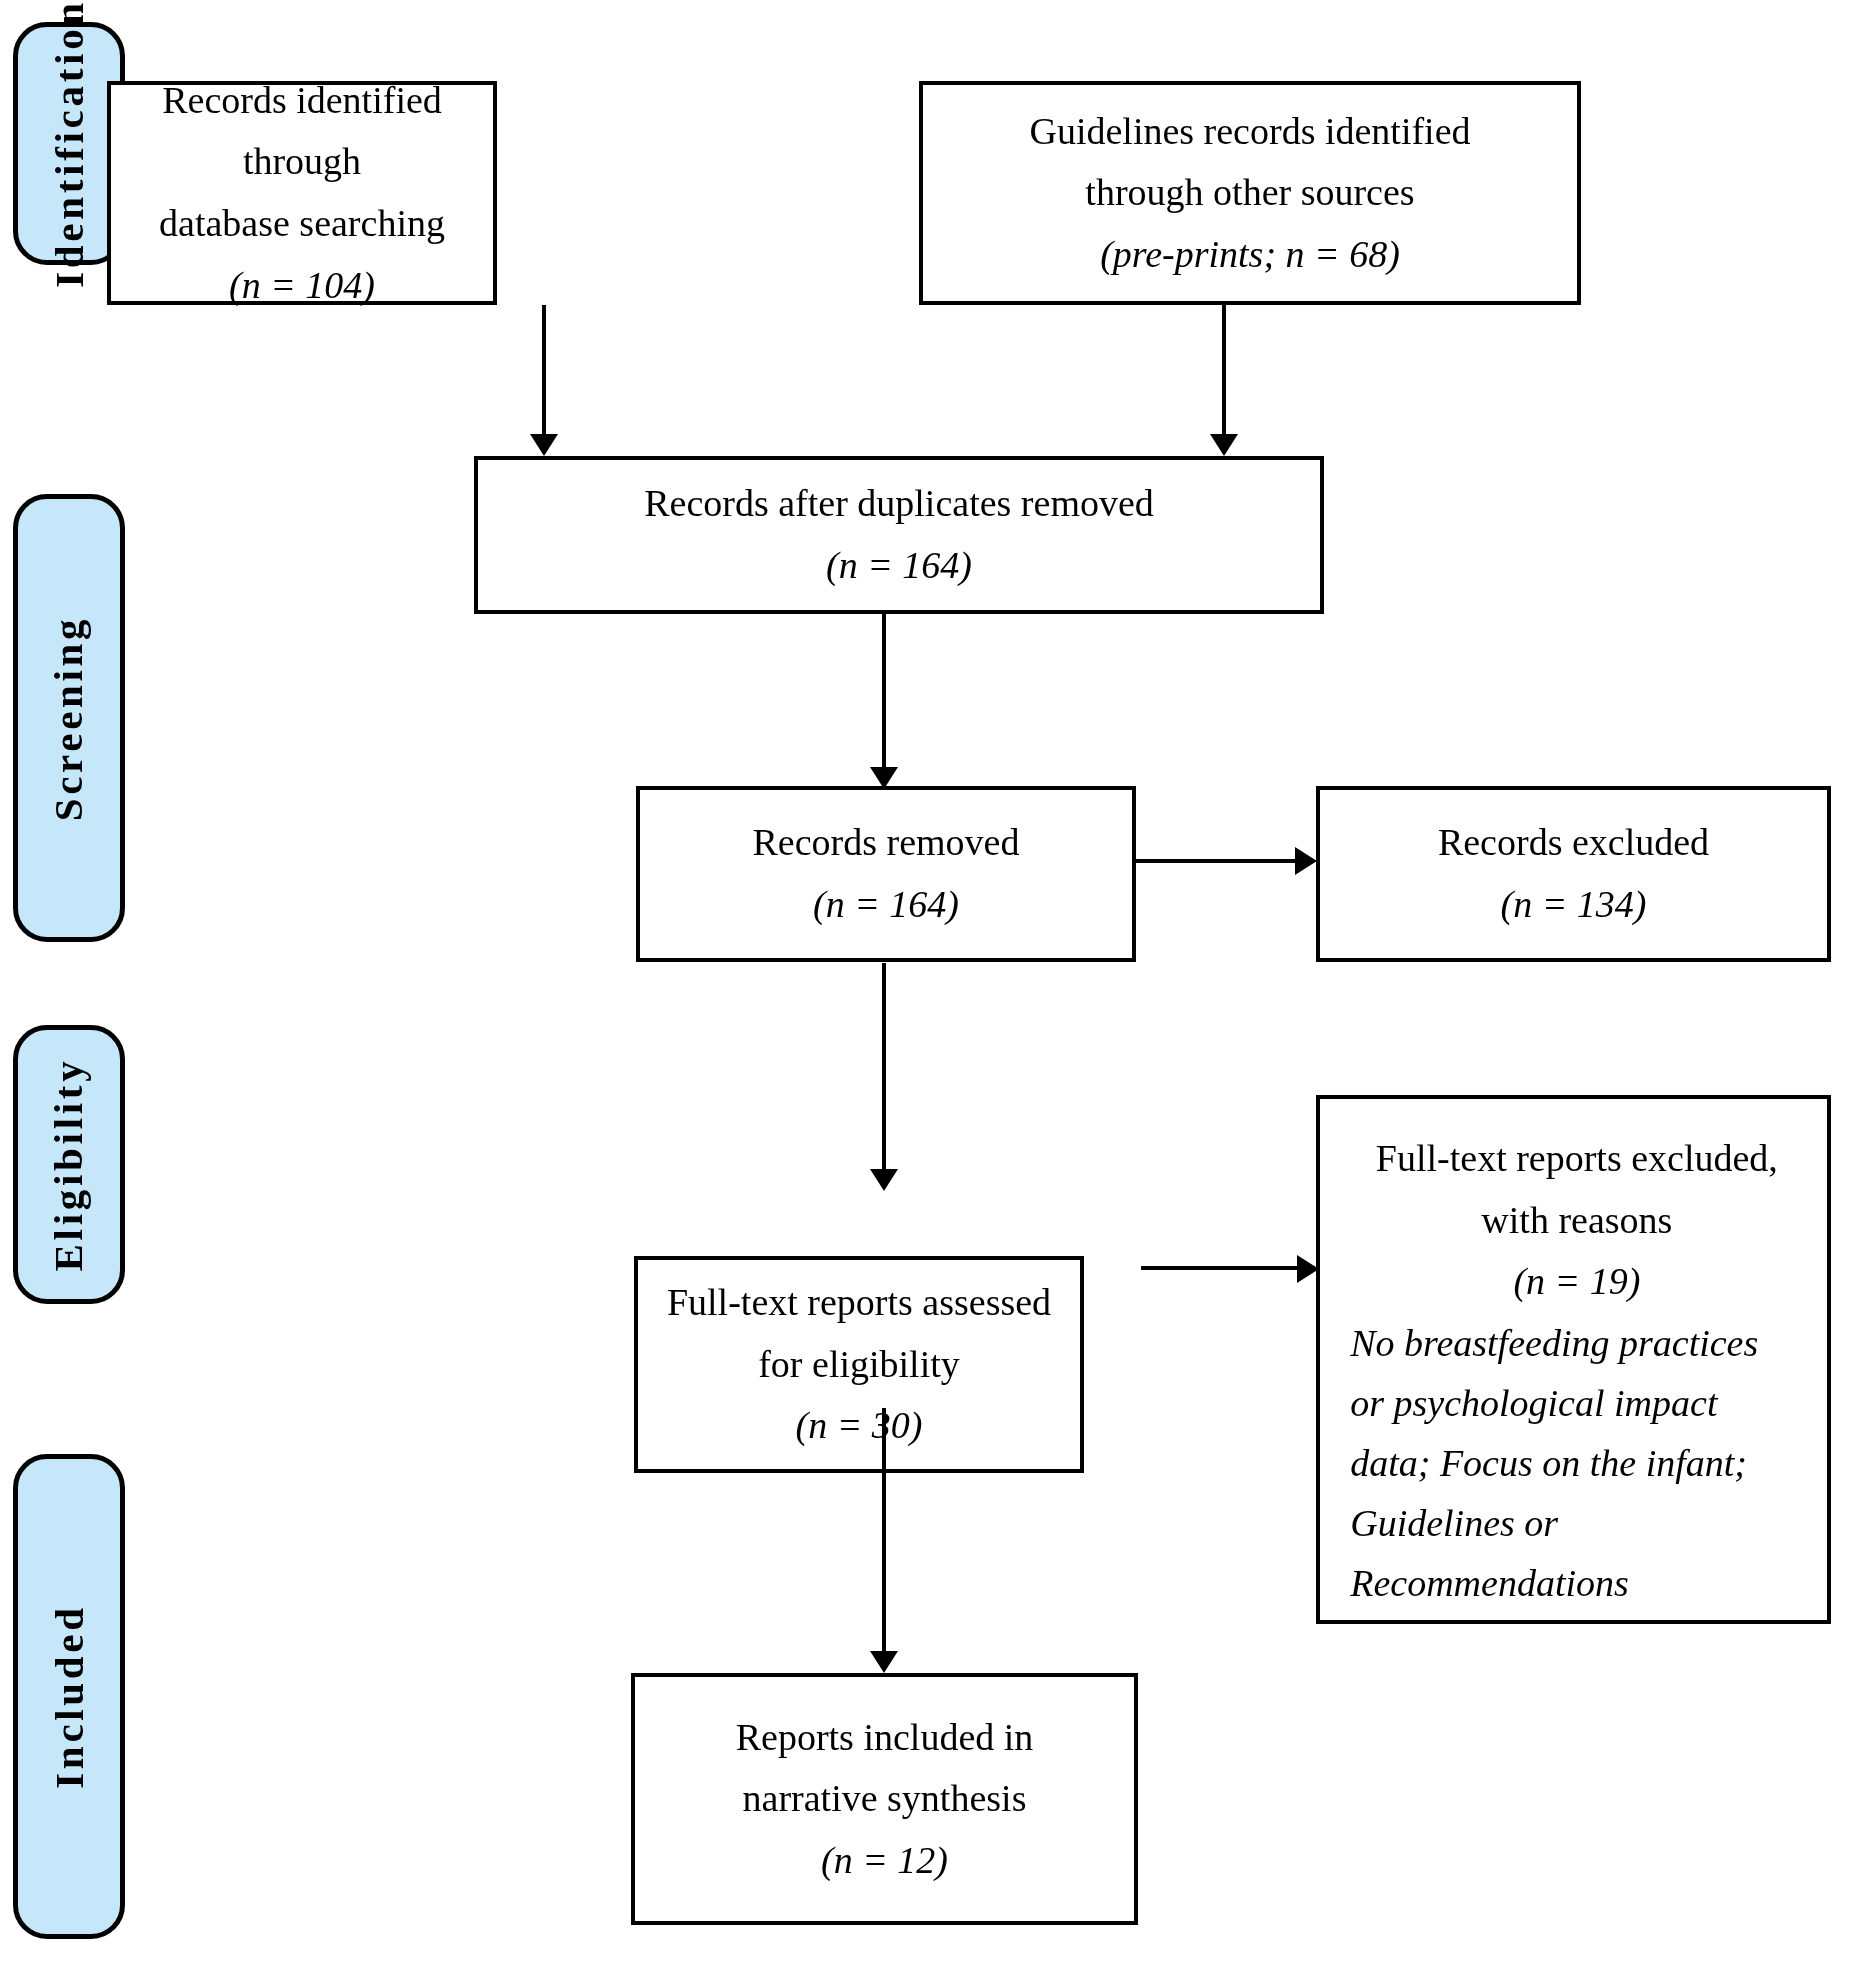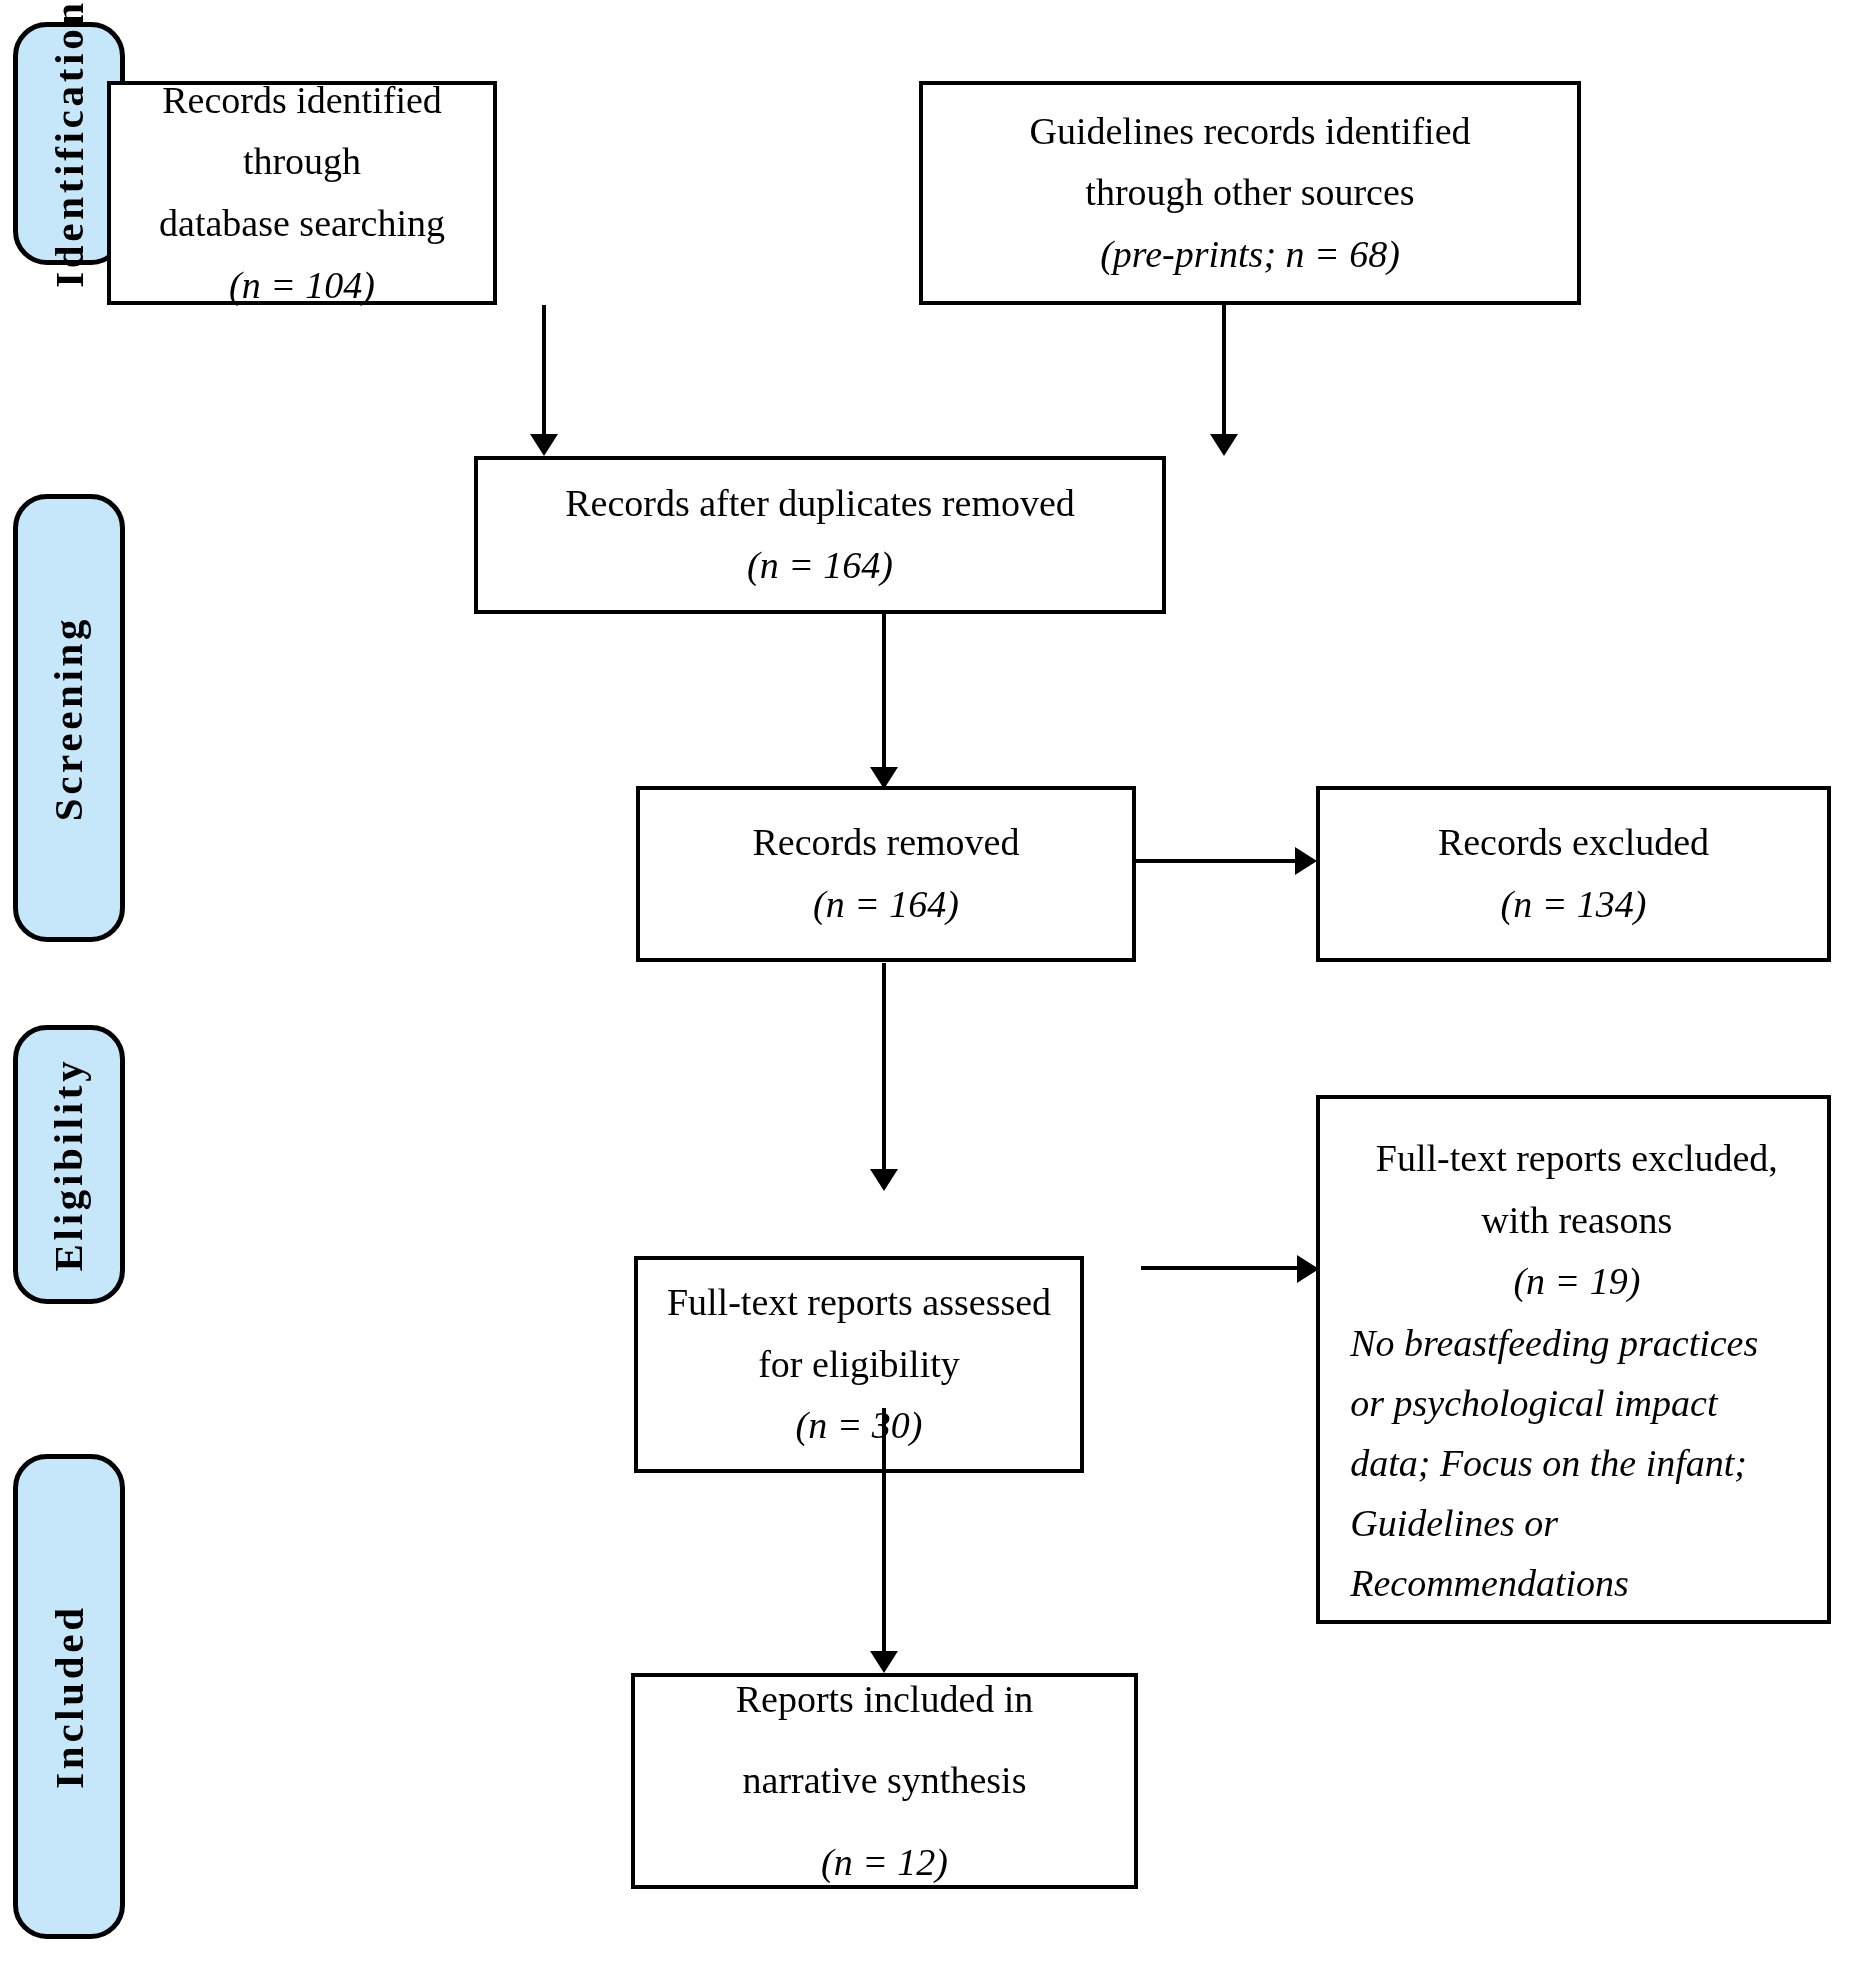--- a/index.html
+++ b/index.html
@@ -132,21 +132,21 @@
     <span class="line">through other sources</span>
     <span class="line nval">(pre-prints; n = 68)</span>
   </div>
 
   <div class="vline" style="left:542px; top:305px; height:132px;"></div>
   <div class="arrow-down" style="left:530px; top:434px;"></div>
 
   <div class="vline" style="left:1222px; top:305px; height:132px;"></div>
   <div class="arrow-down" style="left:1210px; top:434px;"></div>
 
-  <div class="node" style="left:474px; top:456px; width:692px; height:158px;">
+  <div class="node" style="left:474px; top:456px; width:850px; height:158px;">
     <span class="line">Records after duplicates removed</span>
     <span class="line nval">(n = 164)</span>
   </div>
 
   <div class="vline" style="left:882px; top:614px; height:156px;"></div>
   <div class="arrow-down" style="left:870px; top:767px;"></div>
 
   <div class="node" style="left:636px; top:786px; width:500px; height:176px;">
     <span class="line">Records removed</span>
     <span class="line nval">(n = 164)</span>
@@ -182,20 +182,20 @@
       <span class="line">or psychological impact</span>
       <span class="line">data; Focus on the infant;</span>
       <span class="line">Guidelines or</span>
       <span class="line">Recommendations</span>
     </div>
   </div>
 
   <div class="vline" style="left:882px; top:1408px; height:246px;"></div>
   <div class="arrow-down" style="left:870px; top:1651px;"></div>
 
-  <div class="node" style="left:631px; top:1673px; width:507px; height:216px;gap:20px;">
+  <div class="node" style="left:631px; top:1673px; width:507px; height:252px;">
     <span class="line">Reports included in</span>
     <span class="line">narrative synthesis</span>
     <span class="line nval">(n = 12)</span>
   </div>
 
 </div>
 
 
 </body></html>

